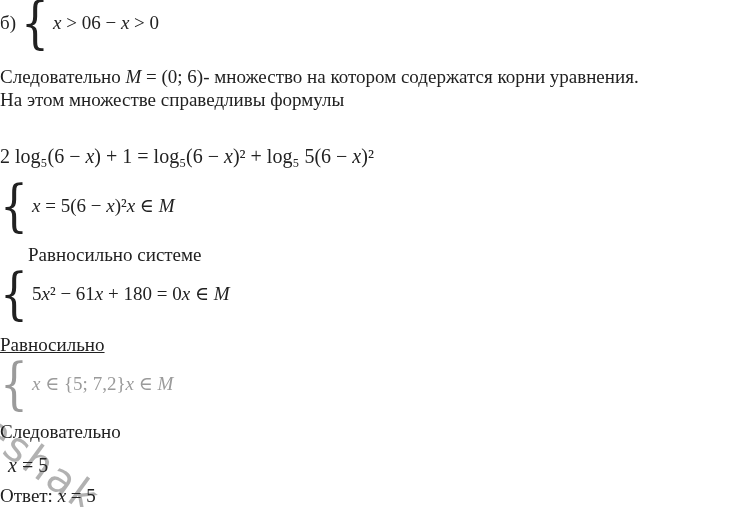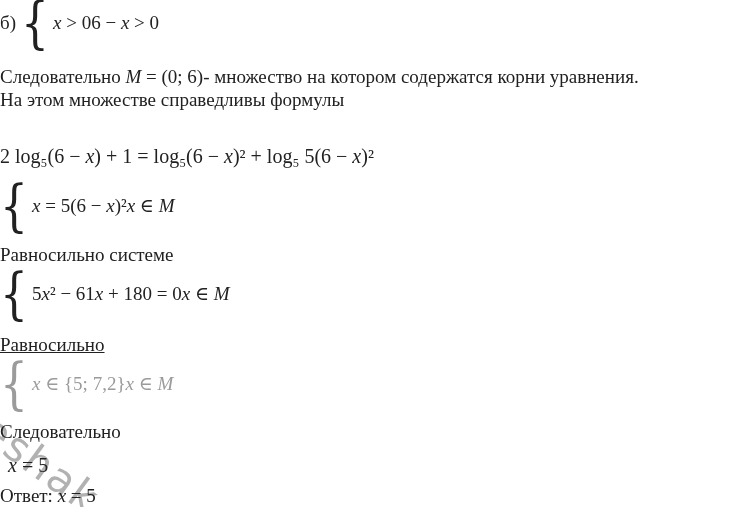--- a/index.html
+++ b/index.html
@@ -76,21 +76,21 @@
 
 
   <div class="abs sys mixed" style="top:184px;">
     <span class="brace">{</span>
     <span class="sys-lines">
       <span class="sys-line"><i>x</i> = 5(6 − <i>x</i>)²</span>
       <span class="sys-line"><i>x</i> ∈ <i>M</i></span>
     </span>
   </div>
 
-  <div class="abs line" style="top:243px;">Равносильно системе</div>
+  <div class="abs line" style="top:243px;margin-left:28px;">Равносильно системе</div>
 
   <div class="abs sys mixed" style="top:272px;">
     <span class="brace">{</span>
     <span class="sys-lines">
       <span class="sys-line">5<i>x</i>² − 61<i>x</i> + 180 = 0</span>
       <span class="sys-line"><i>x</i> ∈ <i>M</i></span>
     </span>
   </div>
 
   <div class="abs line" style="top:333px;text-decoration:underline;">Равносильно</div>

